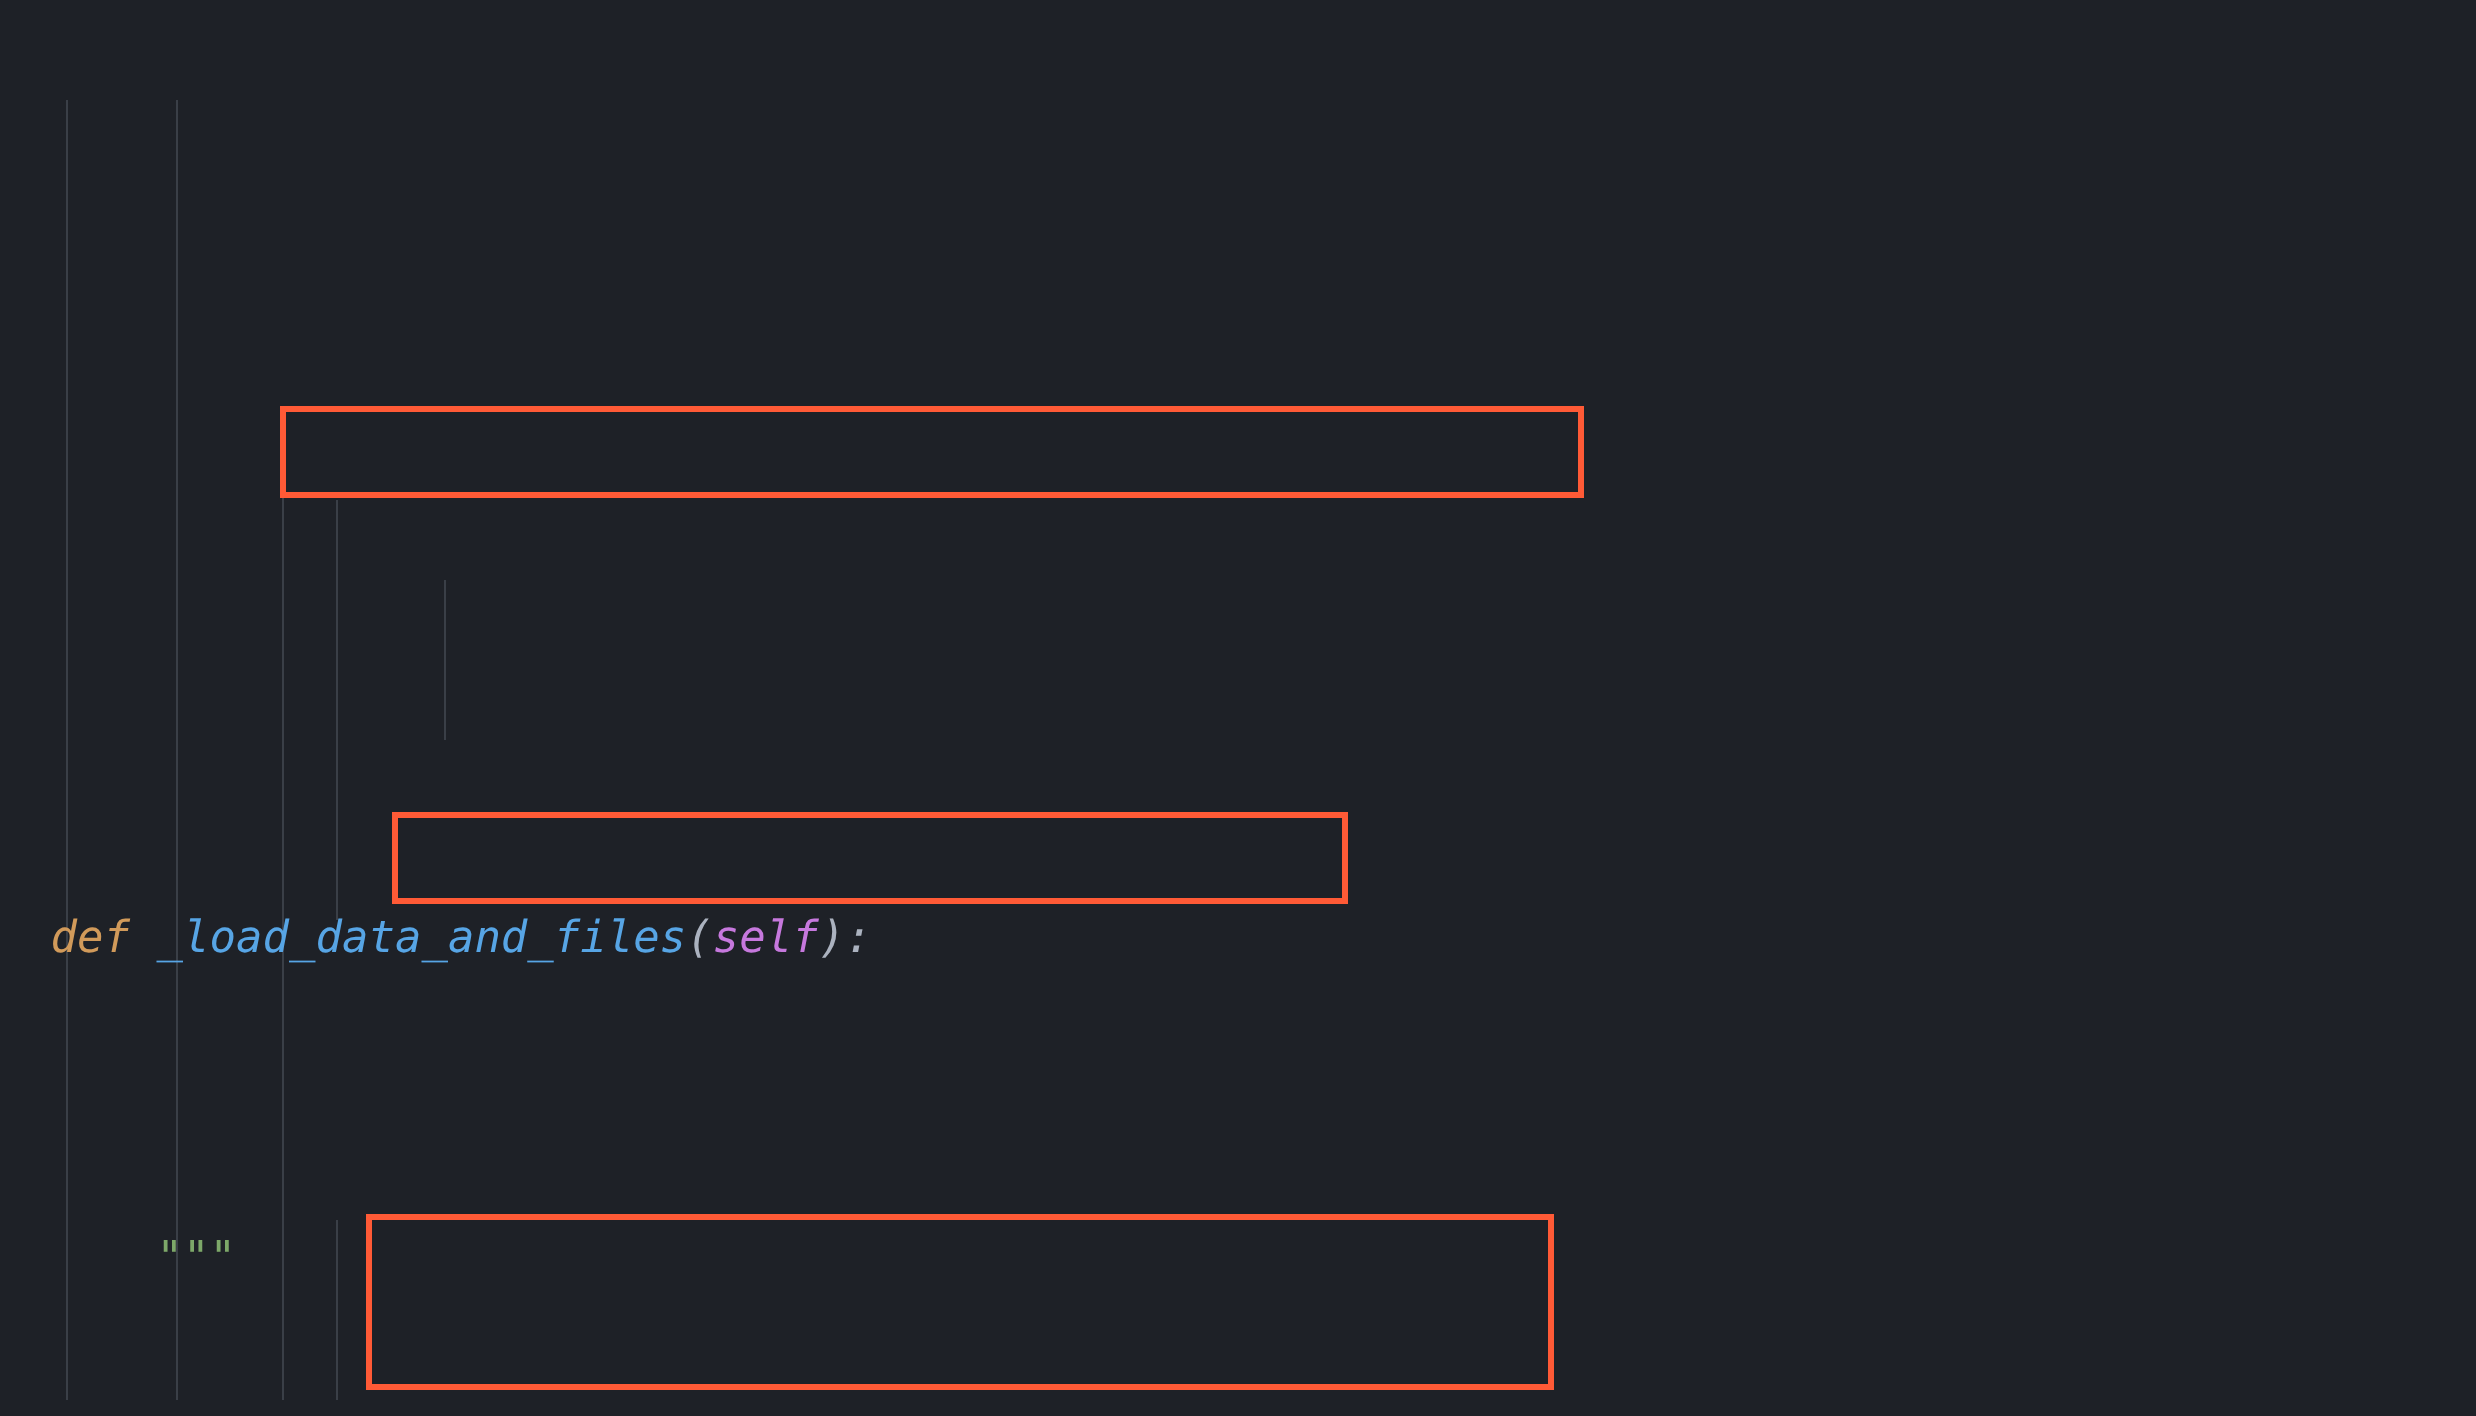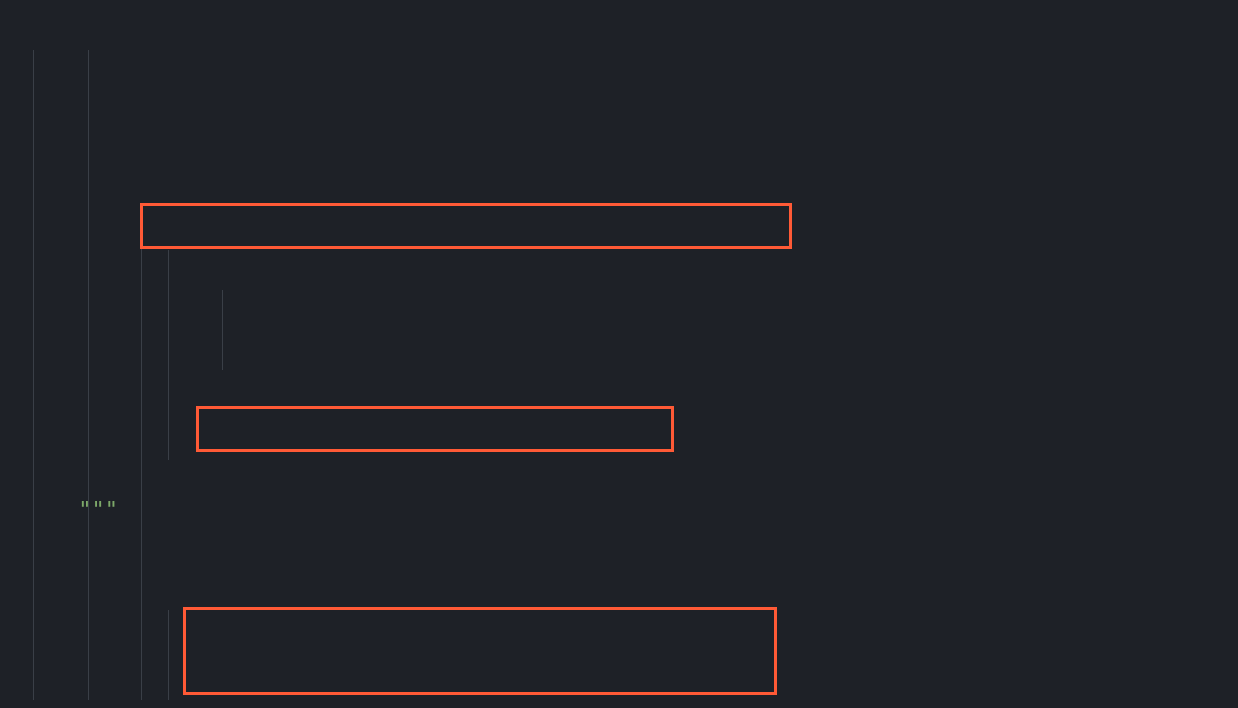--- a/index.html
+++ b/index.html
@@ -48,20 +48,21 @@
 <div class="editor">
 
   <div class="guide" style="left:33px;  top:50px;  height:650px;"></div>
   <div class="guide" style="left:88px;  top:50px;  height:650px;"></div>
   <div class="guide" style="left:141px; top:210px; height:490px;"></div>
   <div class="guide" style="left:168px; top:250px; height:210px;"></div>
   <div class="guide" style="left:168px; top:610px; height:90px;"></div>
   <div class="guide" style="left:222px; top:290px; height:80px;"></div>
 
   
+  <div class="line"> <span class="kw-def">def</span> <span class="fname">_load_data_and_files</span><span class="punct">(</span><span class="selfc">self</span><span class="punct">):</span></div>
   
   <div class="line">     <span class="docstr">"""</span></div>
   
   
   
   
   
   
   
   

